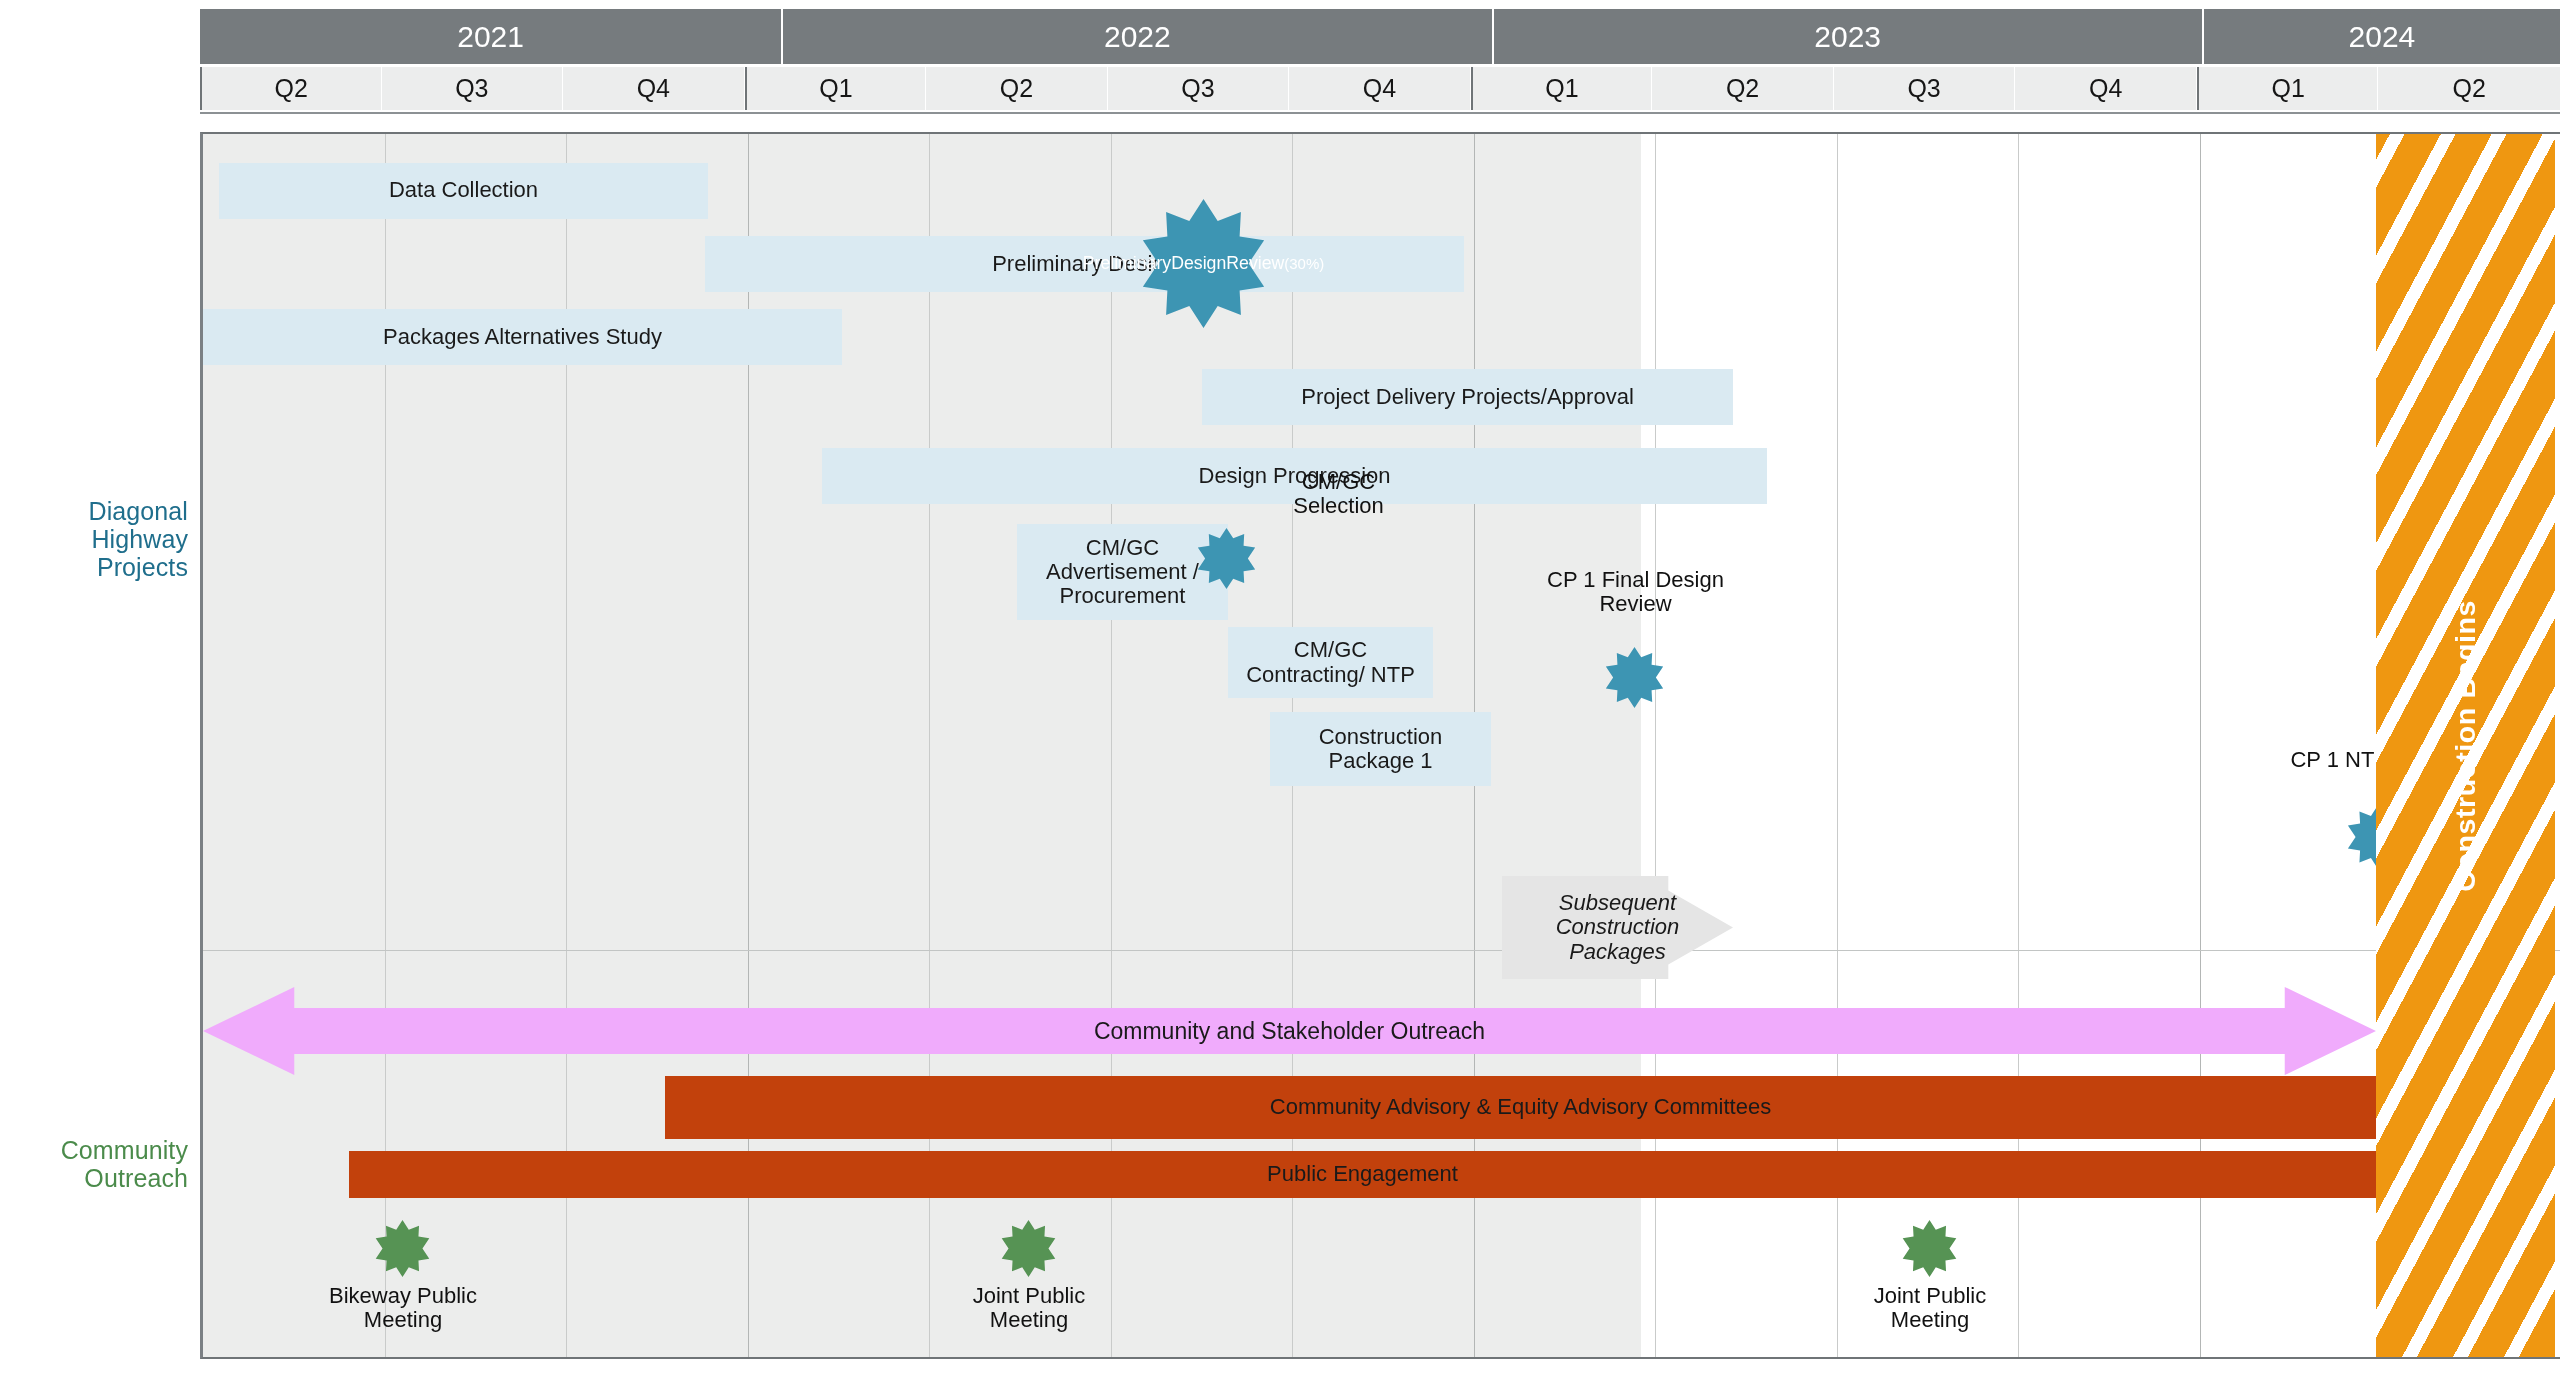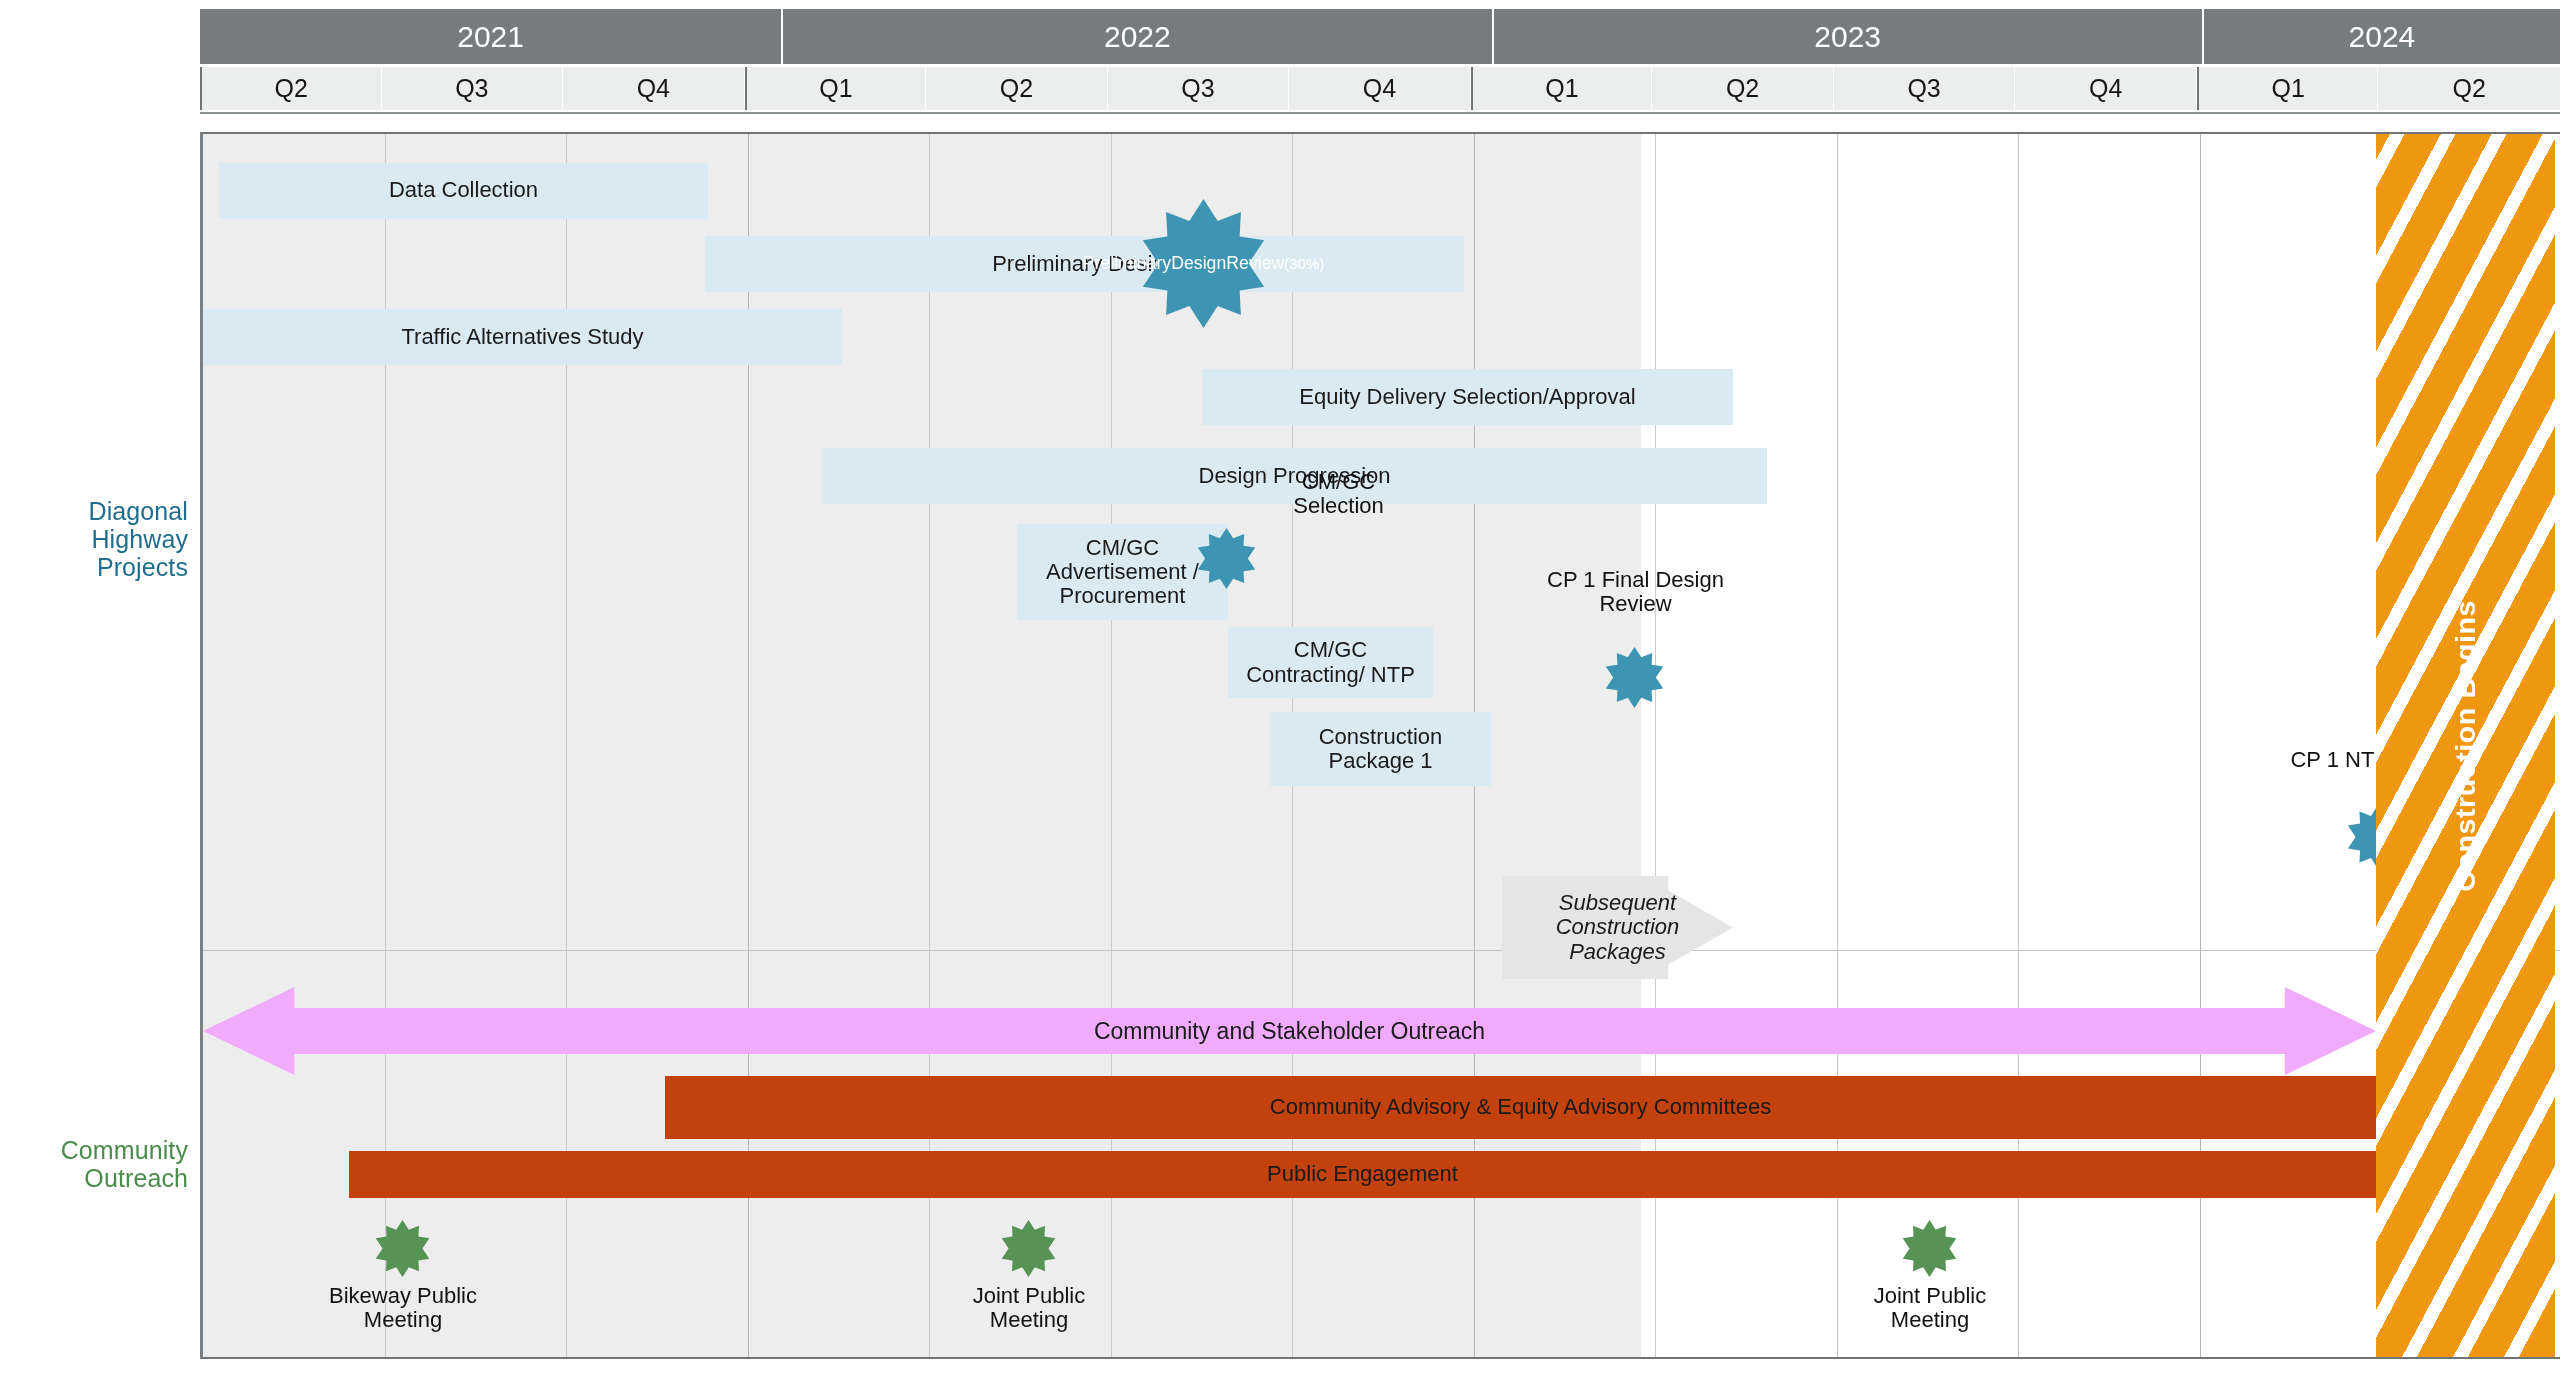--- a/index.html
+++ b/index.html
@@ -211,23 +211,23 @@
     <div class="vline" style="left:1815px"></div>
     <div class="vline strong" style="left:1997px"></div>
     <div class="vline" style="left:2173px"></div>
 
     <div id="row-divider"></div>
 
     <div class="bar blue" style="left:16px; top:28.5px; width:489px; height:56px;">Data Collection</div>
 
     <div class="bar blue" style="left:502px; top:102px; width:759px; height:56px;">Preliminary Design</div>
 
-    <div class="bar blue" style="left:0px; top:175px; width:639px; height:56px;">Traffic Alternatives Study</div>
-
-    <div class="bar blue" style="left:999px; top:235px; width:531px; height:56px;">Equity Delivery Selection/Approval</div>
+    <div class="bar blue" style="left:0px; top:175px; width:639px; height:56px;">Packages Alternatives Study</div>
+
+    <div class="bar blue" style="left:999px; top:235px; width:531px; height:56px;">Project Delivery Projects/Approval</div>
 
     <div class="bar blue" style="left:619px; top:314px; width:945px; height:56px;">Design Progression</div>
 
     <div class="bar blue" style="left:814px; top:390px; width:211px; height:96px; white-space:pre-line;">CM/GC
 Advertisement /
 Procurement</div>
 
     <div class="bar blue" style="left:1025px; top:493px; width:205px; height:71px; white-space:pre-line;">CM/GC
 Contracting/ NTP</div>
 

